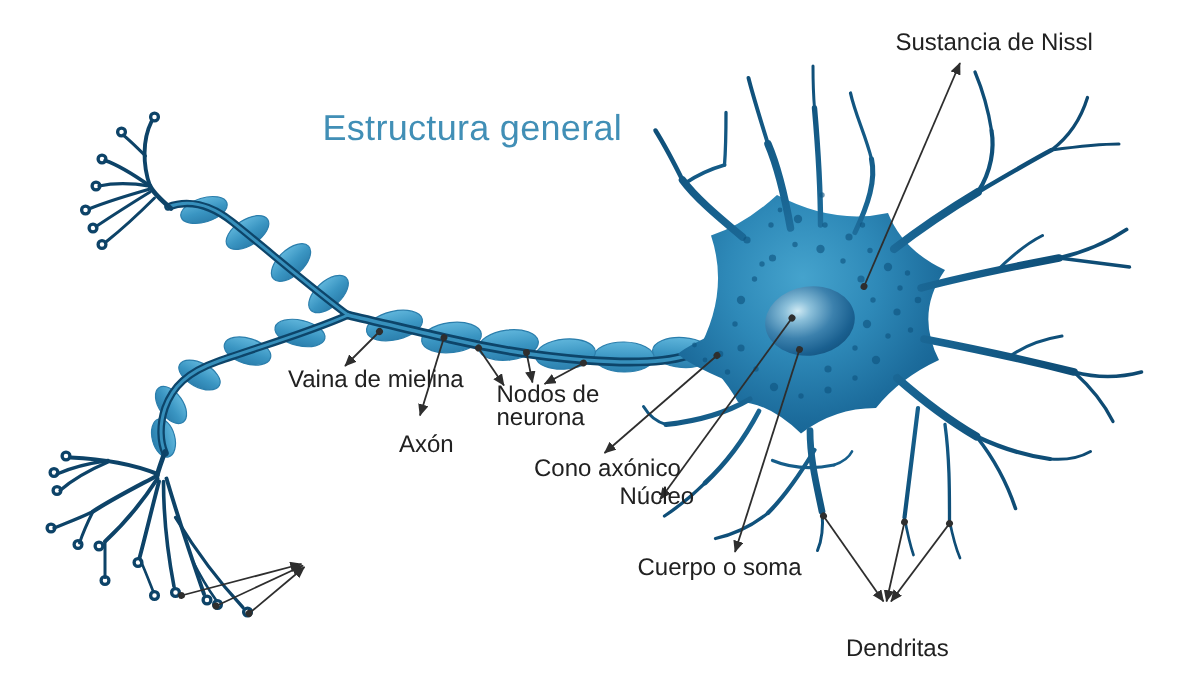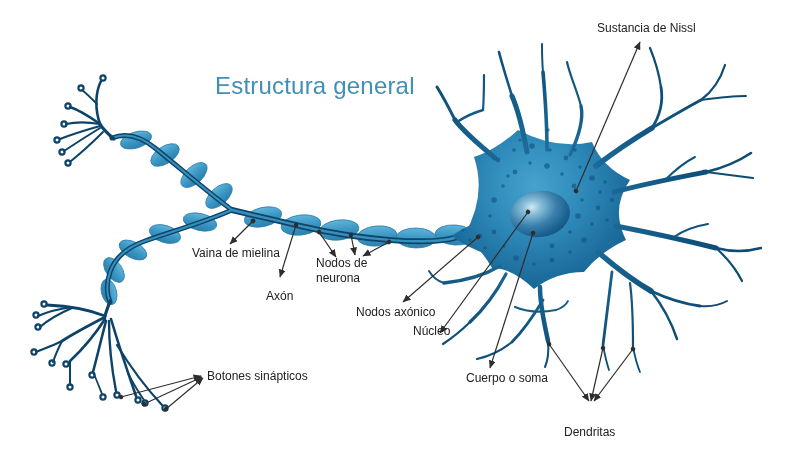--- a/index.html
+++ b/index.html
@@ -2,21 +2,21 @@
 <html><head>
 <meta charset="utf-8">
 <style>
   html,body{margin:0;padding:0;background:#fff;}
   #stage{position:relative;width:800px;height:449px;background:#ffffff;overflow:hidden;
          font-family:"Liberation Sans",sans-serif;}
   #art{position:absolute;left:0;top:0;}
   .title{position:absolute;left:215px;top:71px;font-size:24px;line-height:30px;
          color:#418FB6;letter-spacing:.2px;}
   .title span{display:block;}
-  .lbl{position:absolute;font-size:12px;line-height:15px;color:#212121;white-space:nowrap;}
+  .lbl{position:absolute;font-size:16px;line-height:15px;color:#212121;white-space:nowrap;}
   .lbl span{display:block;}
 </style>
 </head>
 <body>
 
 <div id="stage">
 
   <svg id="art" width="800" height="449" viewBox="0 0 800 449">
     <defs>
       <radialGradient id="somaG" gradientUnits="userSpaceOnUse" cx="535" cy="185" r="125">
@@ -249,22 +249,21 @@
     </g>
   </svg>
 
   <div class="title">
     <span>Estructura general</span>
   </div>
 
   <div class="lbl" style="left:597px;top:21px">Sustancia de Nissl</div>
   <div class="lbl" style="left:192px;top:246px">Vaina de mielina</div>
   <div class="lbl" style="left:266px;top:289px">Axón</div>
-  <div class="lbl" style="left:316px;top:256px">
+  <div class="lbl" style="left:331px;top:256px">
     <span>Nodos de</span>
     <span>neurona</span>
   </div>
-  <div class="lbl" style="left:356px;top:305px">Nodos axónico</div>
+  <div class="lbl" style="left:356px;top:305px">Cono axónico</div>
   <div class="lbl" style="left:413px;top:324px">Núcleo</div>
-  <div class="lbl" style="left:466px;top:371px">Cuerpo o soma</div>
+  <div class="lbl" style="left:425px;top:371px">Cuerpo o soma</div>
   <div class="lbl" style="left:564px;top:425px">Dendritas</div>
-  <div class="lbl" style="left:207px;top:369px">Botones sinápticos</div>
 </div>
 
 </body></html>

